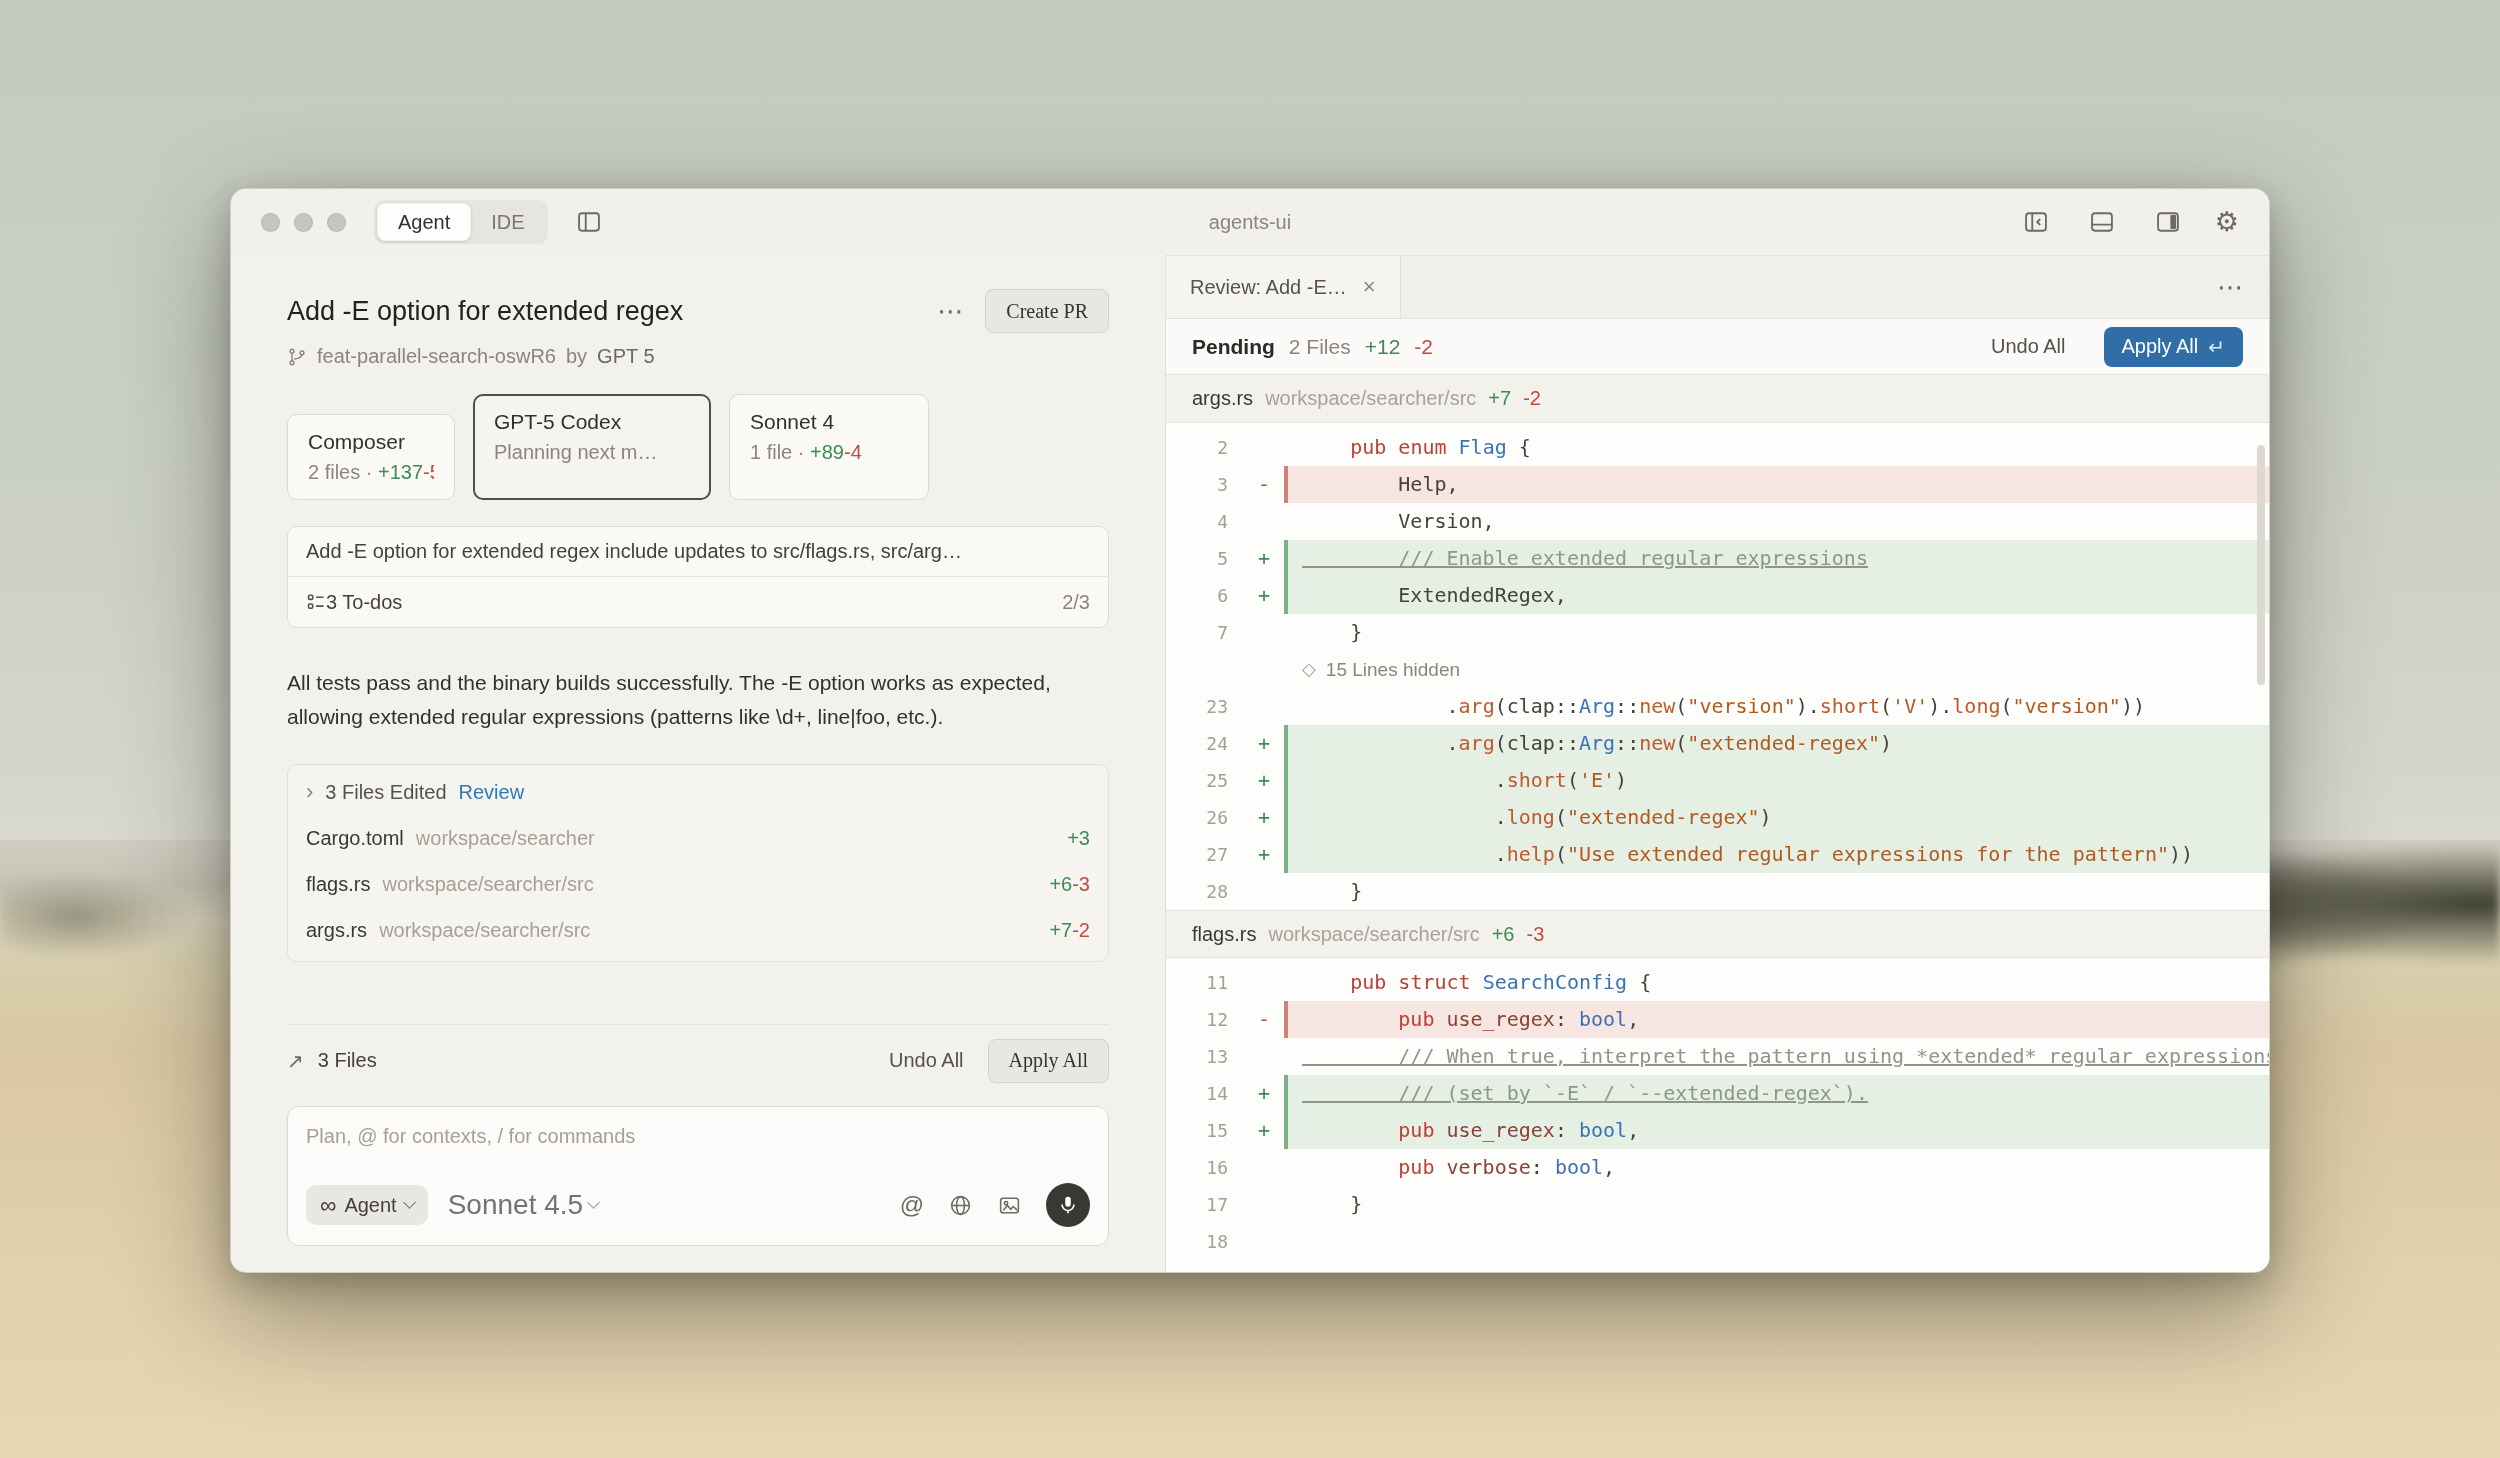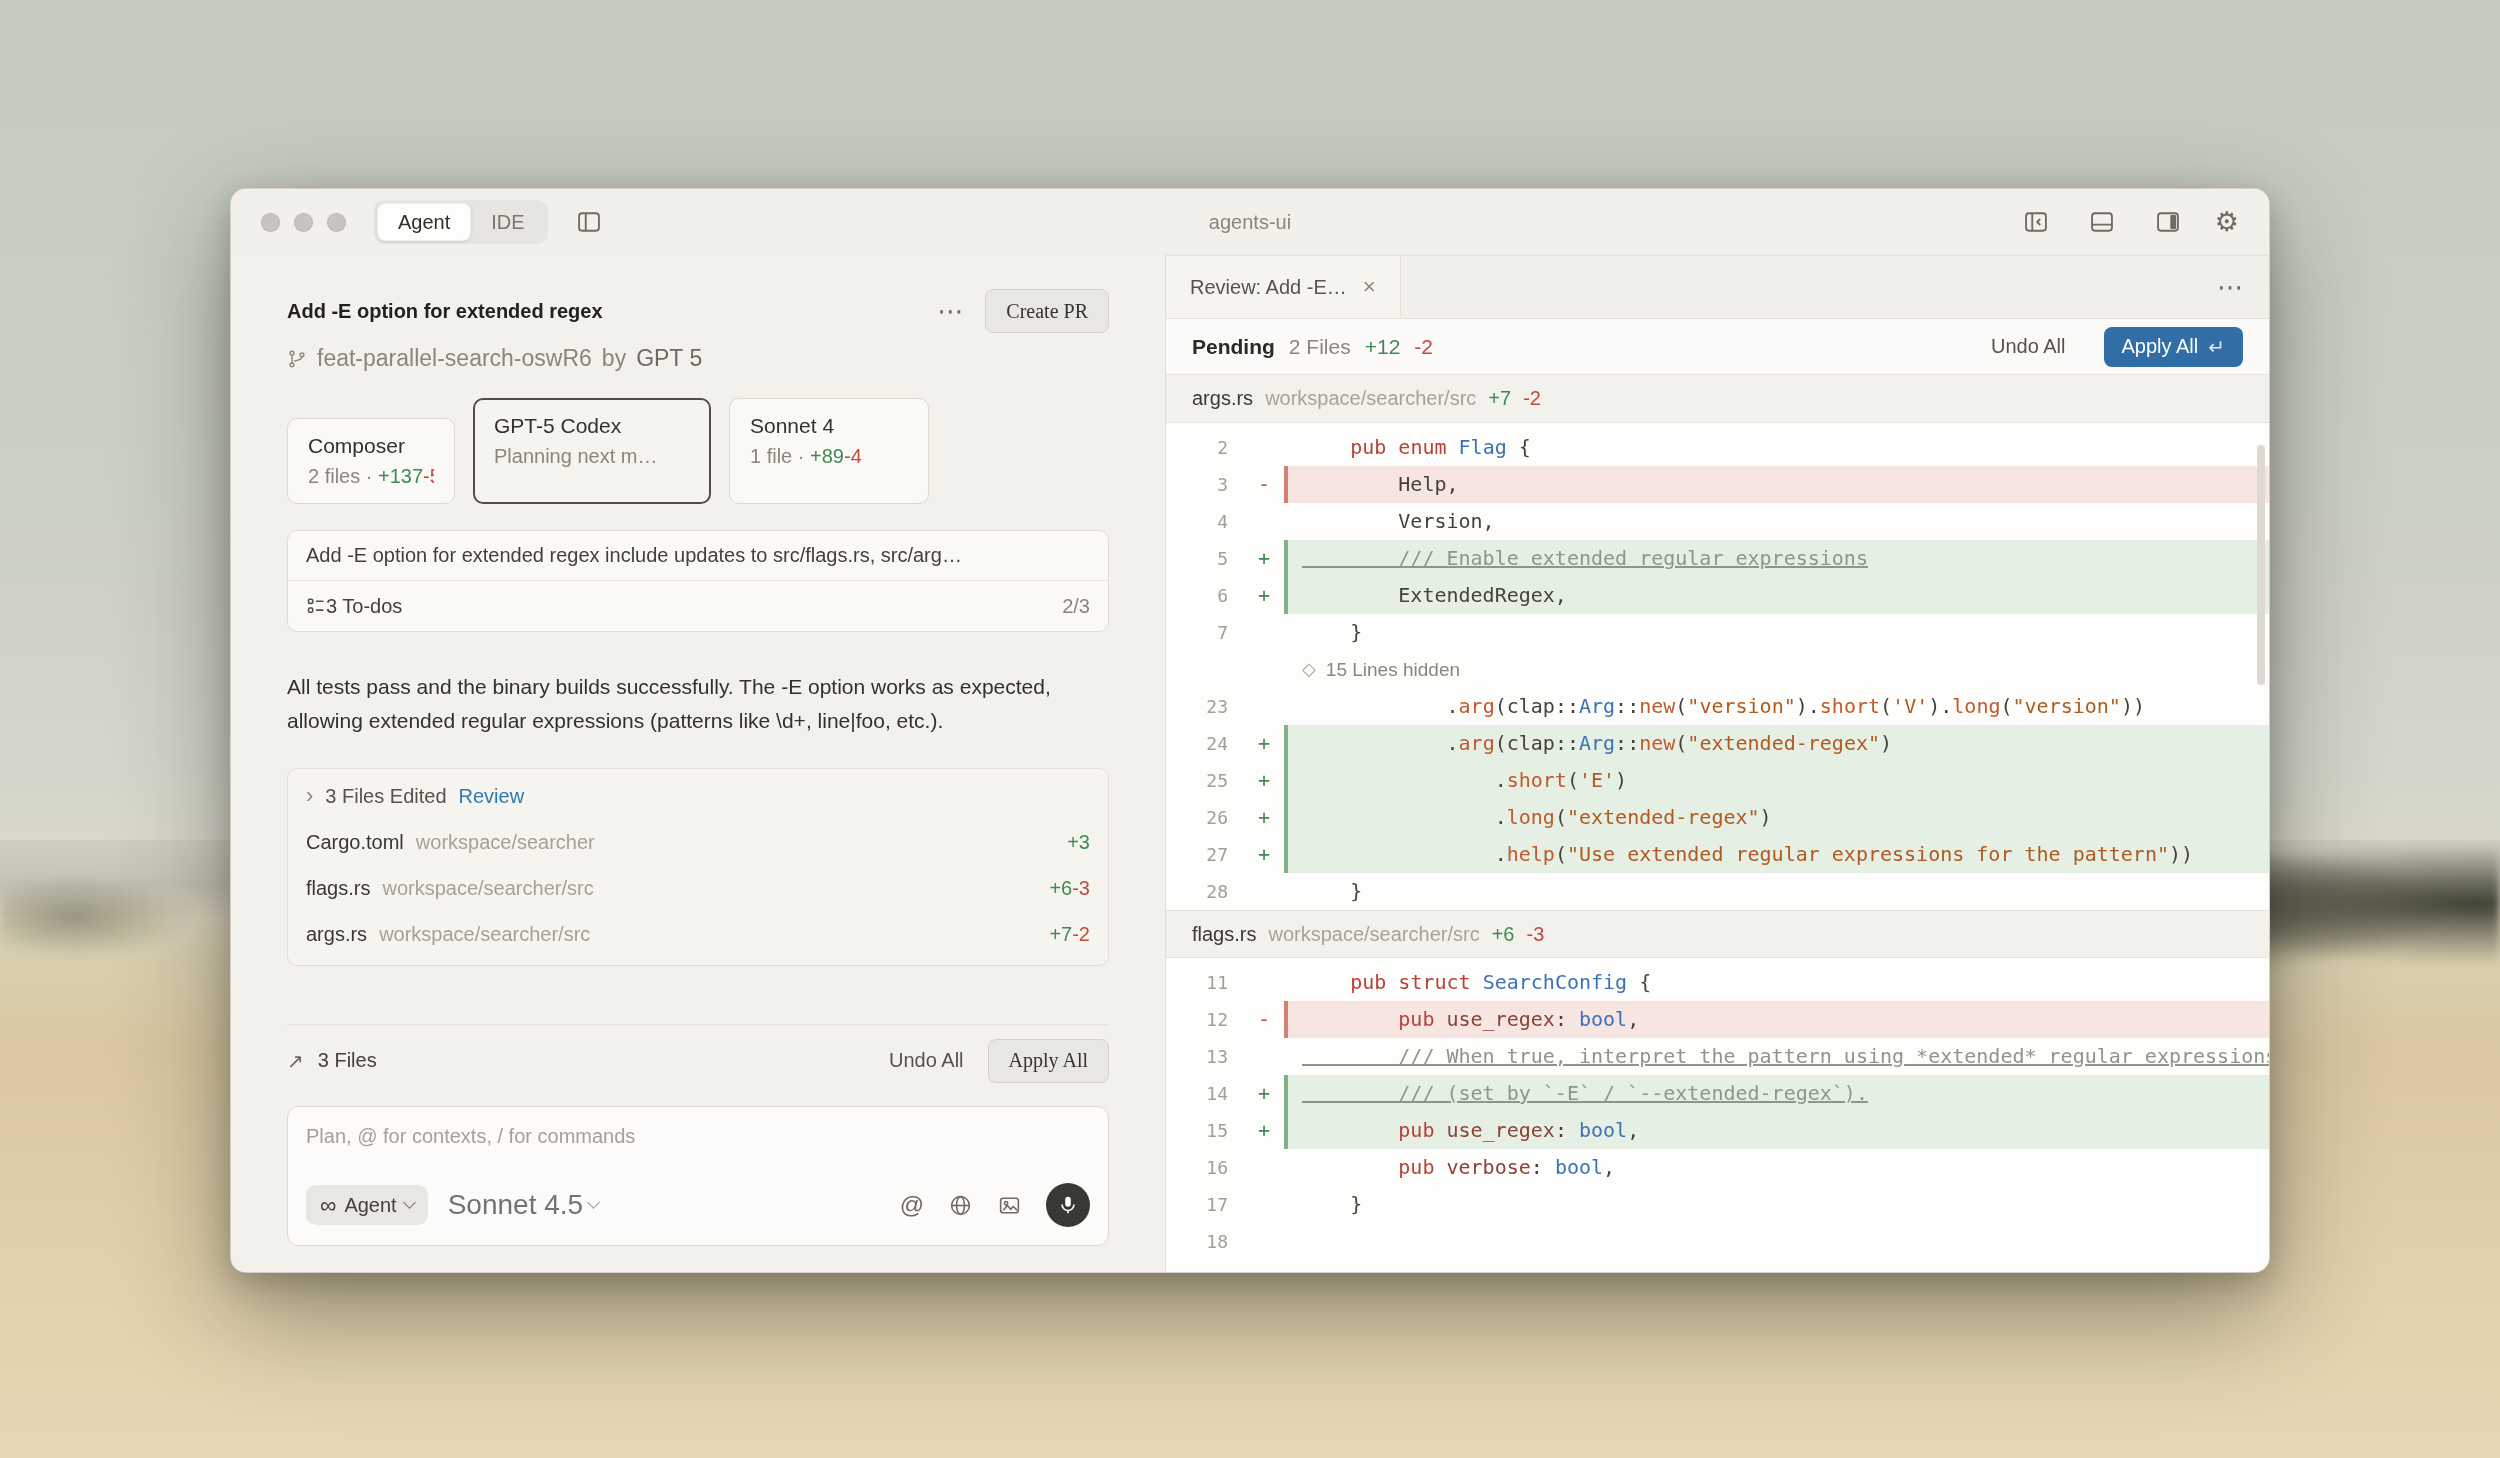--- a/index.html
+++ b/index.html
@@ -38,24 +38,24 @@
   .tb-icon { display:inline-flex; align-items:center; justify-content:center; width:38px; height:38px; margin-left:22px; color:#6e6a64; }
   .tb-title { position:absolute; left:50%; transform:translateX(-50%); font-size:20px; color:#8b857c; }
   .tb-right { margin-left:auto; display:flex; align-items:center; gap:28px; }
   .gear { font-size:27px; color:#6e6a64; line-height:1; }
 
   .main { flex:1; display:flex; min-height:0; }
 
   
   .agent-panel { width:935px; flex:none; display:flex; flex-direction:column; padding:0 56px; border-right:1px solid #e2dfd8; background:#f3f1ec; min-height:0; }
   .page-title-row { margin-top:34px; display:flex; align-items:center; gap:22px; }
-  .page-title { font-size:20px; font-weight:700; color:#24221e; flex:1; white-space:nowrap; overflow:hidden; }
+  .page-title { font-size:27px; font-weight:400; color:#24221e; flex:1; white-space:nowrap; overflow:hidden; }
   .icon-btn { background:none; border:none; font-size:26px; color:#6b6761; line-height:1; cursor:default; }
   .btn { height:44px; padding:0 20px; background:#e9e7e1; border:1px solid #d5d2cb; border-radius:8px; font-size:20px; color:#35332e; font-family:Liberation Serif, serif; cursor:default; }
-  .branch-row { margin-top:12px; display:flex; align-items:center; gap:10px; font-size:23px; color:#8b857c;text-align:right; }
+  .branch-row { margin-top:12px; display:flex; align-items:center; gap:10px; font-size:20px; color:#8b857c;text-align:right; }
   .branch-model { color:#6d6963; }
 
   .cards { margin-top:26px; display:flex; gap:18px; }
   .card { width:238px; padding:15px 20px; background:#faf9f6; border:1px solid #ddd9d1; border-radius:10px; display:flex; flex-direction:column; gap:7px; }
   .card:first-child { width:168px;margin-top:20px; } .card:last-child { width:200px; }
   .card.selected { border:2px solid #514e48; padding:14px 19px; background:#f6f4ef; }
   .card-name { font-size:21px; font-weight:500; color:#33312c; white-space:nowrap; overflow:hidden; }
   .card-sub { font-size:20px; color:#8b857c; white-space:nowrap; overflow:hidden; }
   .green { color:var(--added-green,#3f8a53); }
   .red { color:var(--removed-red,#bf4a3f); }

